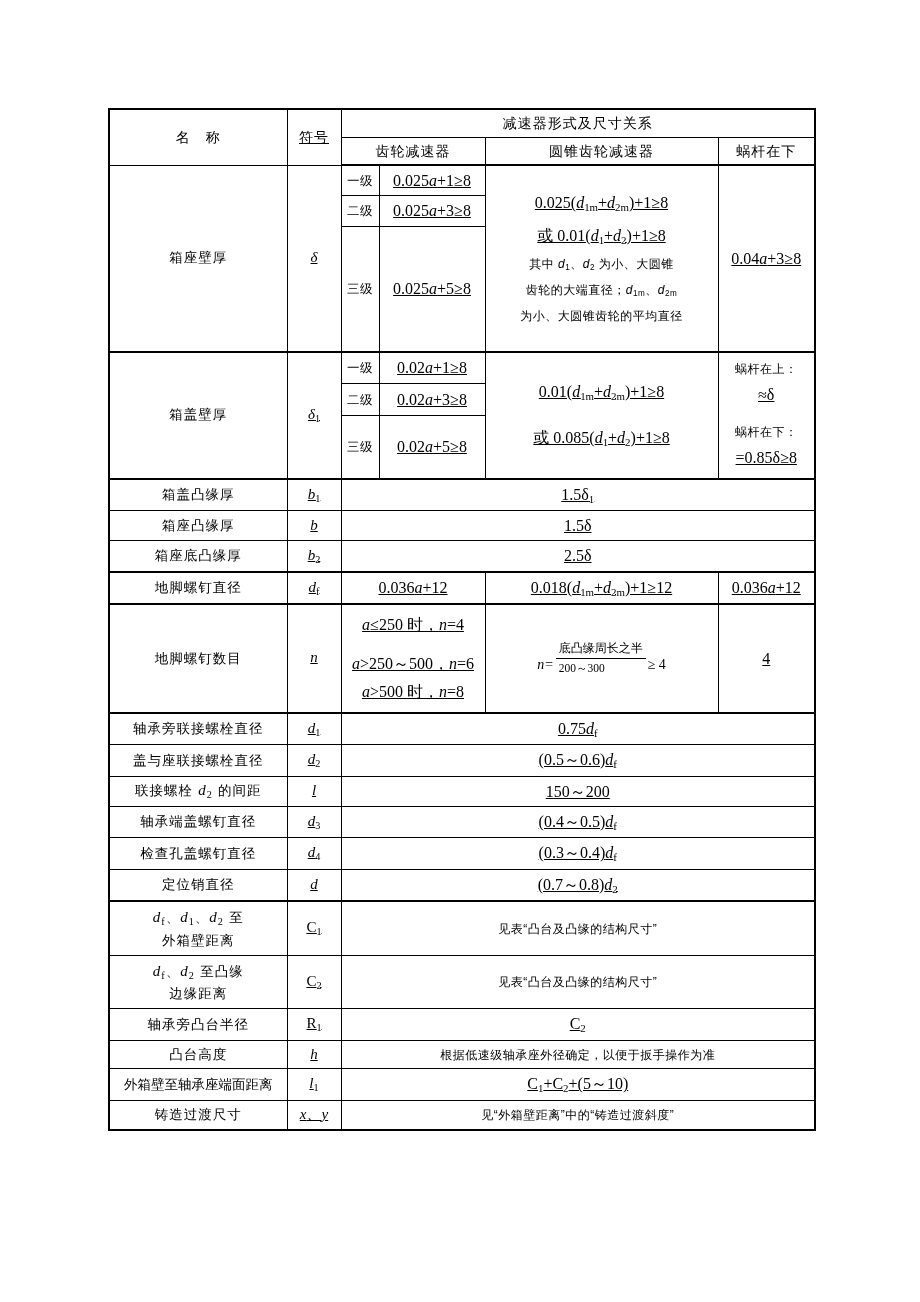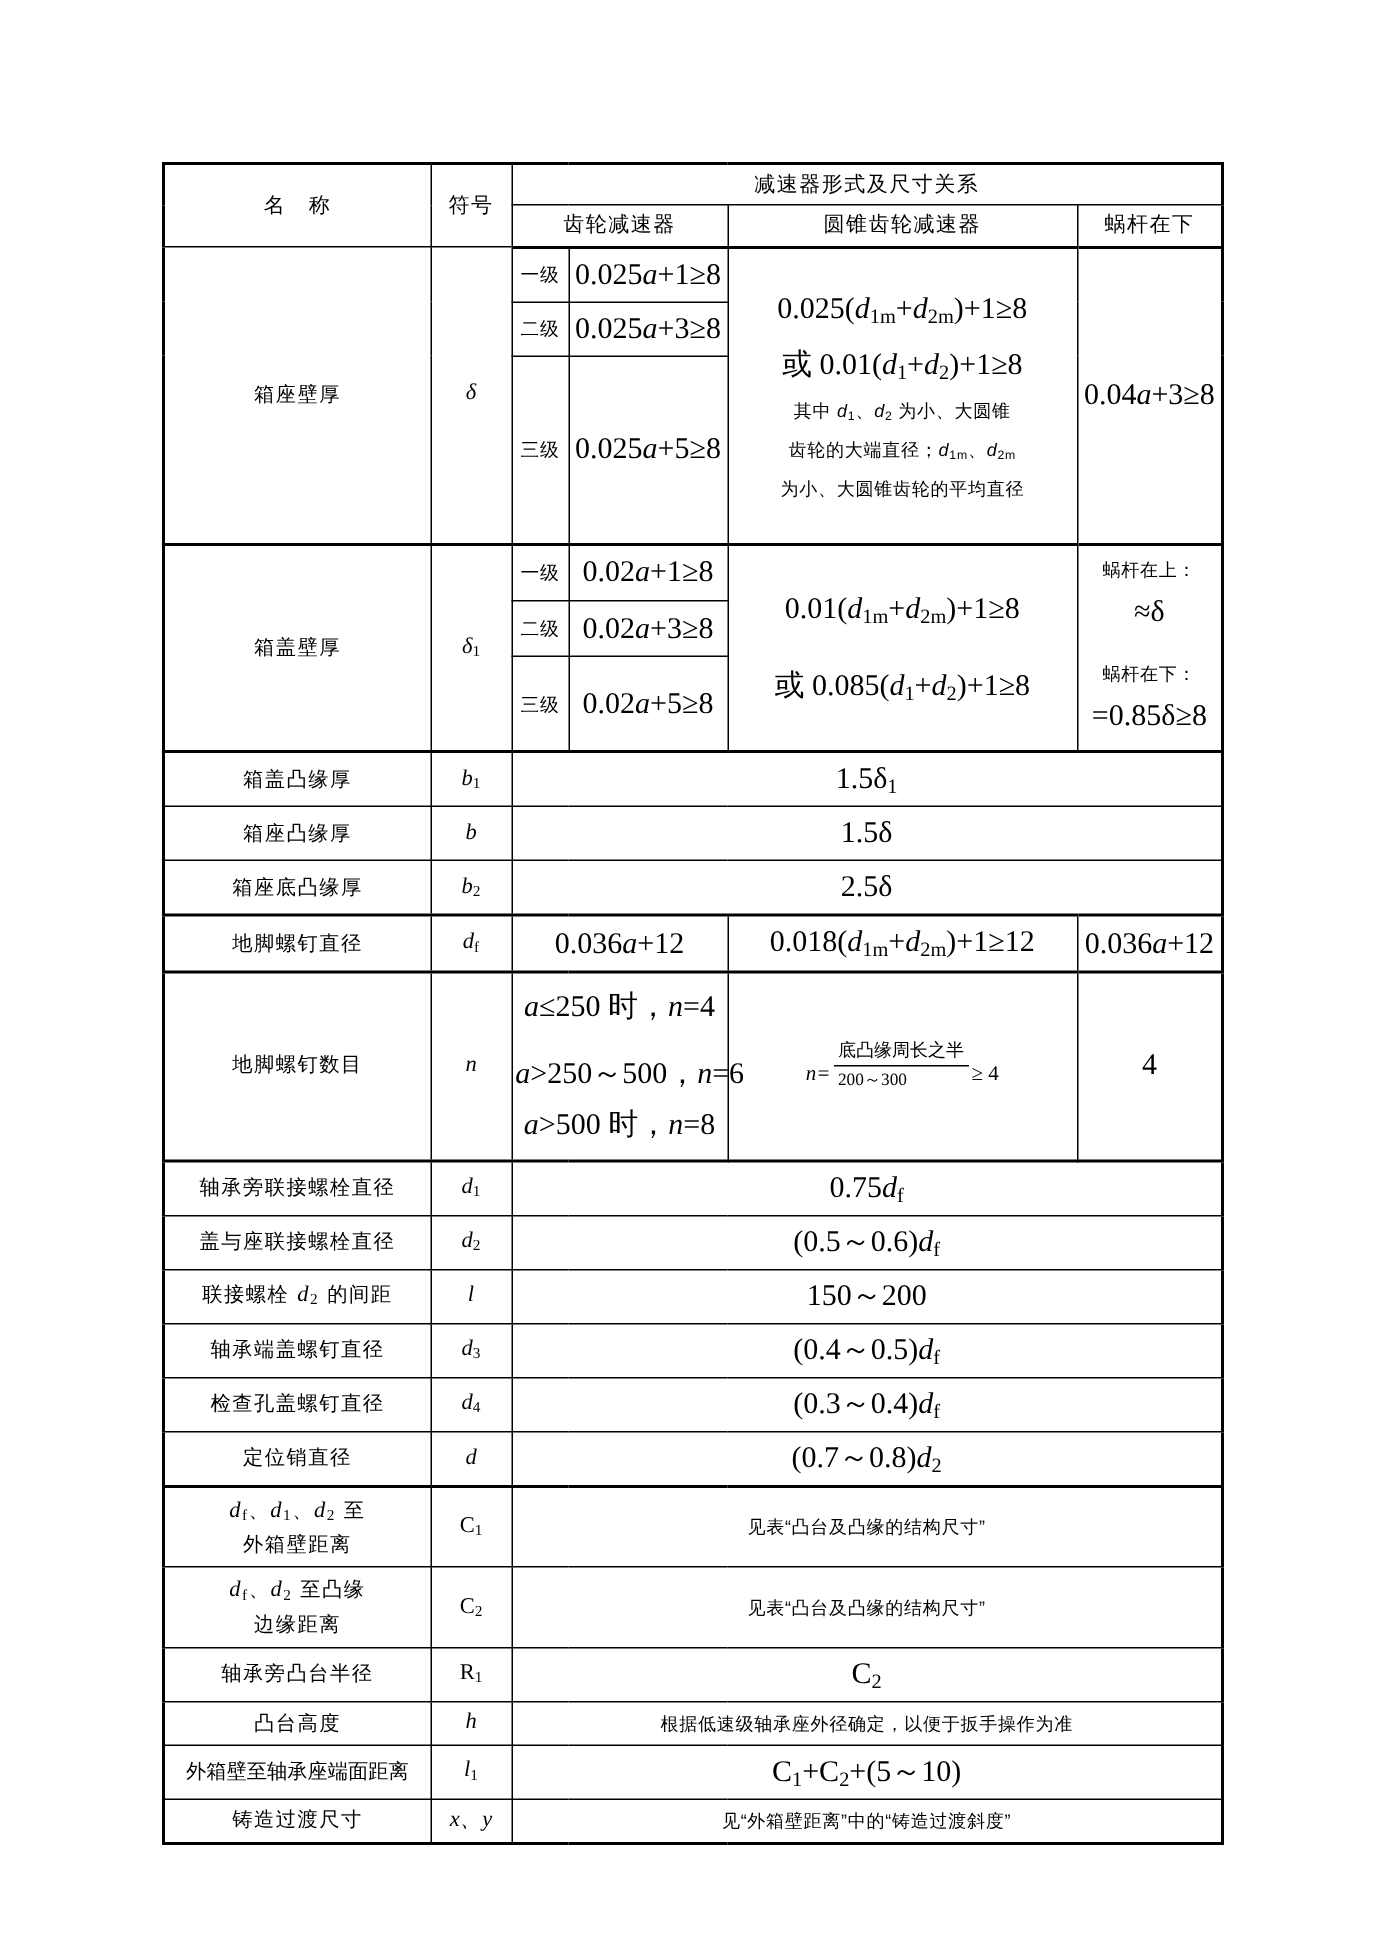--- a/index.html
+++ b/index.html
@@ -43,27 +43,27 @@
   .thickb { border-bottom-width: 2px !important; }
   .thickt { border-top-width: 2px !important; }
   .thickr { border-right-width: 2px !important; }
   .thickl { border-left-width: 2px !important; }
 
   .cn { font-family: Liberation Sans, sans-serif; font-size: 12px; letter-spacing: .5px;}
   .cn-name { font-family: "DejaVu Sans", "Liberation Sans", sans-serif; font-size: 13.5px; letter-spacing: 1px; }
   .hdr { font-family: "DejaVu Sans", "Liberation Sans", sans-serif; font-size: 14px; letter-spacing: 1px; margin-top: 25px; }
   .sym { font-family: "Liberation Serif", "DejaVu Serif", serif; font-style: italic; font-size: 15px; }
   .sym-up { font-style: normal; }
-  .formula { font-family: "Liberation Serif", "DejaVu Serif", serif; font-size: 20px; white-space: nowrap; }
+  .formula { font-family: "Liberation Serif", "DejaVu Serif", serif; font-size: 16px; white-space: nowrap; text-decoration: underline; }
   .formula i { font-style: italic; }
   sub { font-size: 0.68em; vertical-align: -0.25em; font-style: normal;}
   .grade { font-family: "DejaVu Sans", "Liberation Sans", sans-serif; font-size: 12.5px; letter-spacing: .5px; }
 
   td.name-col { width: 178px; }
-  td.sym-col  { width: 54px; }
+  td.sym-col  { width: 54px; text-decoration: underline; }
   td.grade-col{ width: 38px; }
   td.gearval-col { width: 106px; }
   td.bevel-col { width: 233px; }
   td.worm-col { width: 97px; }
 
   .stack-line { display:block; margin: 8px 0; }
   .stack-line.tight { margin: 5px 0; text-align: center; }
 
   .frac {
     display: inline-block;

